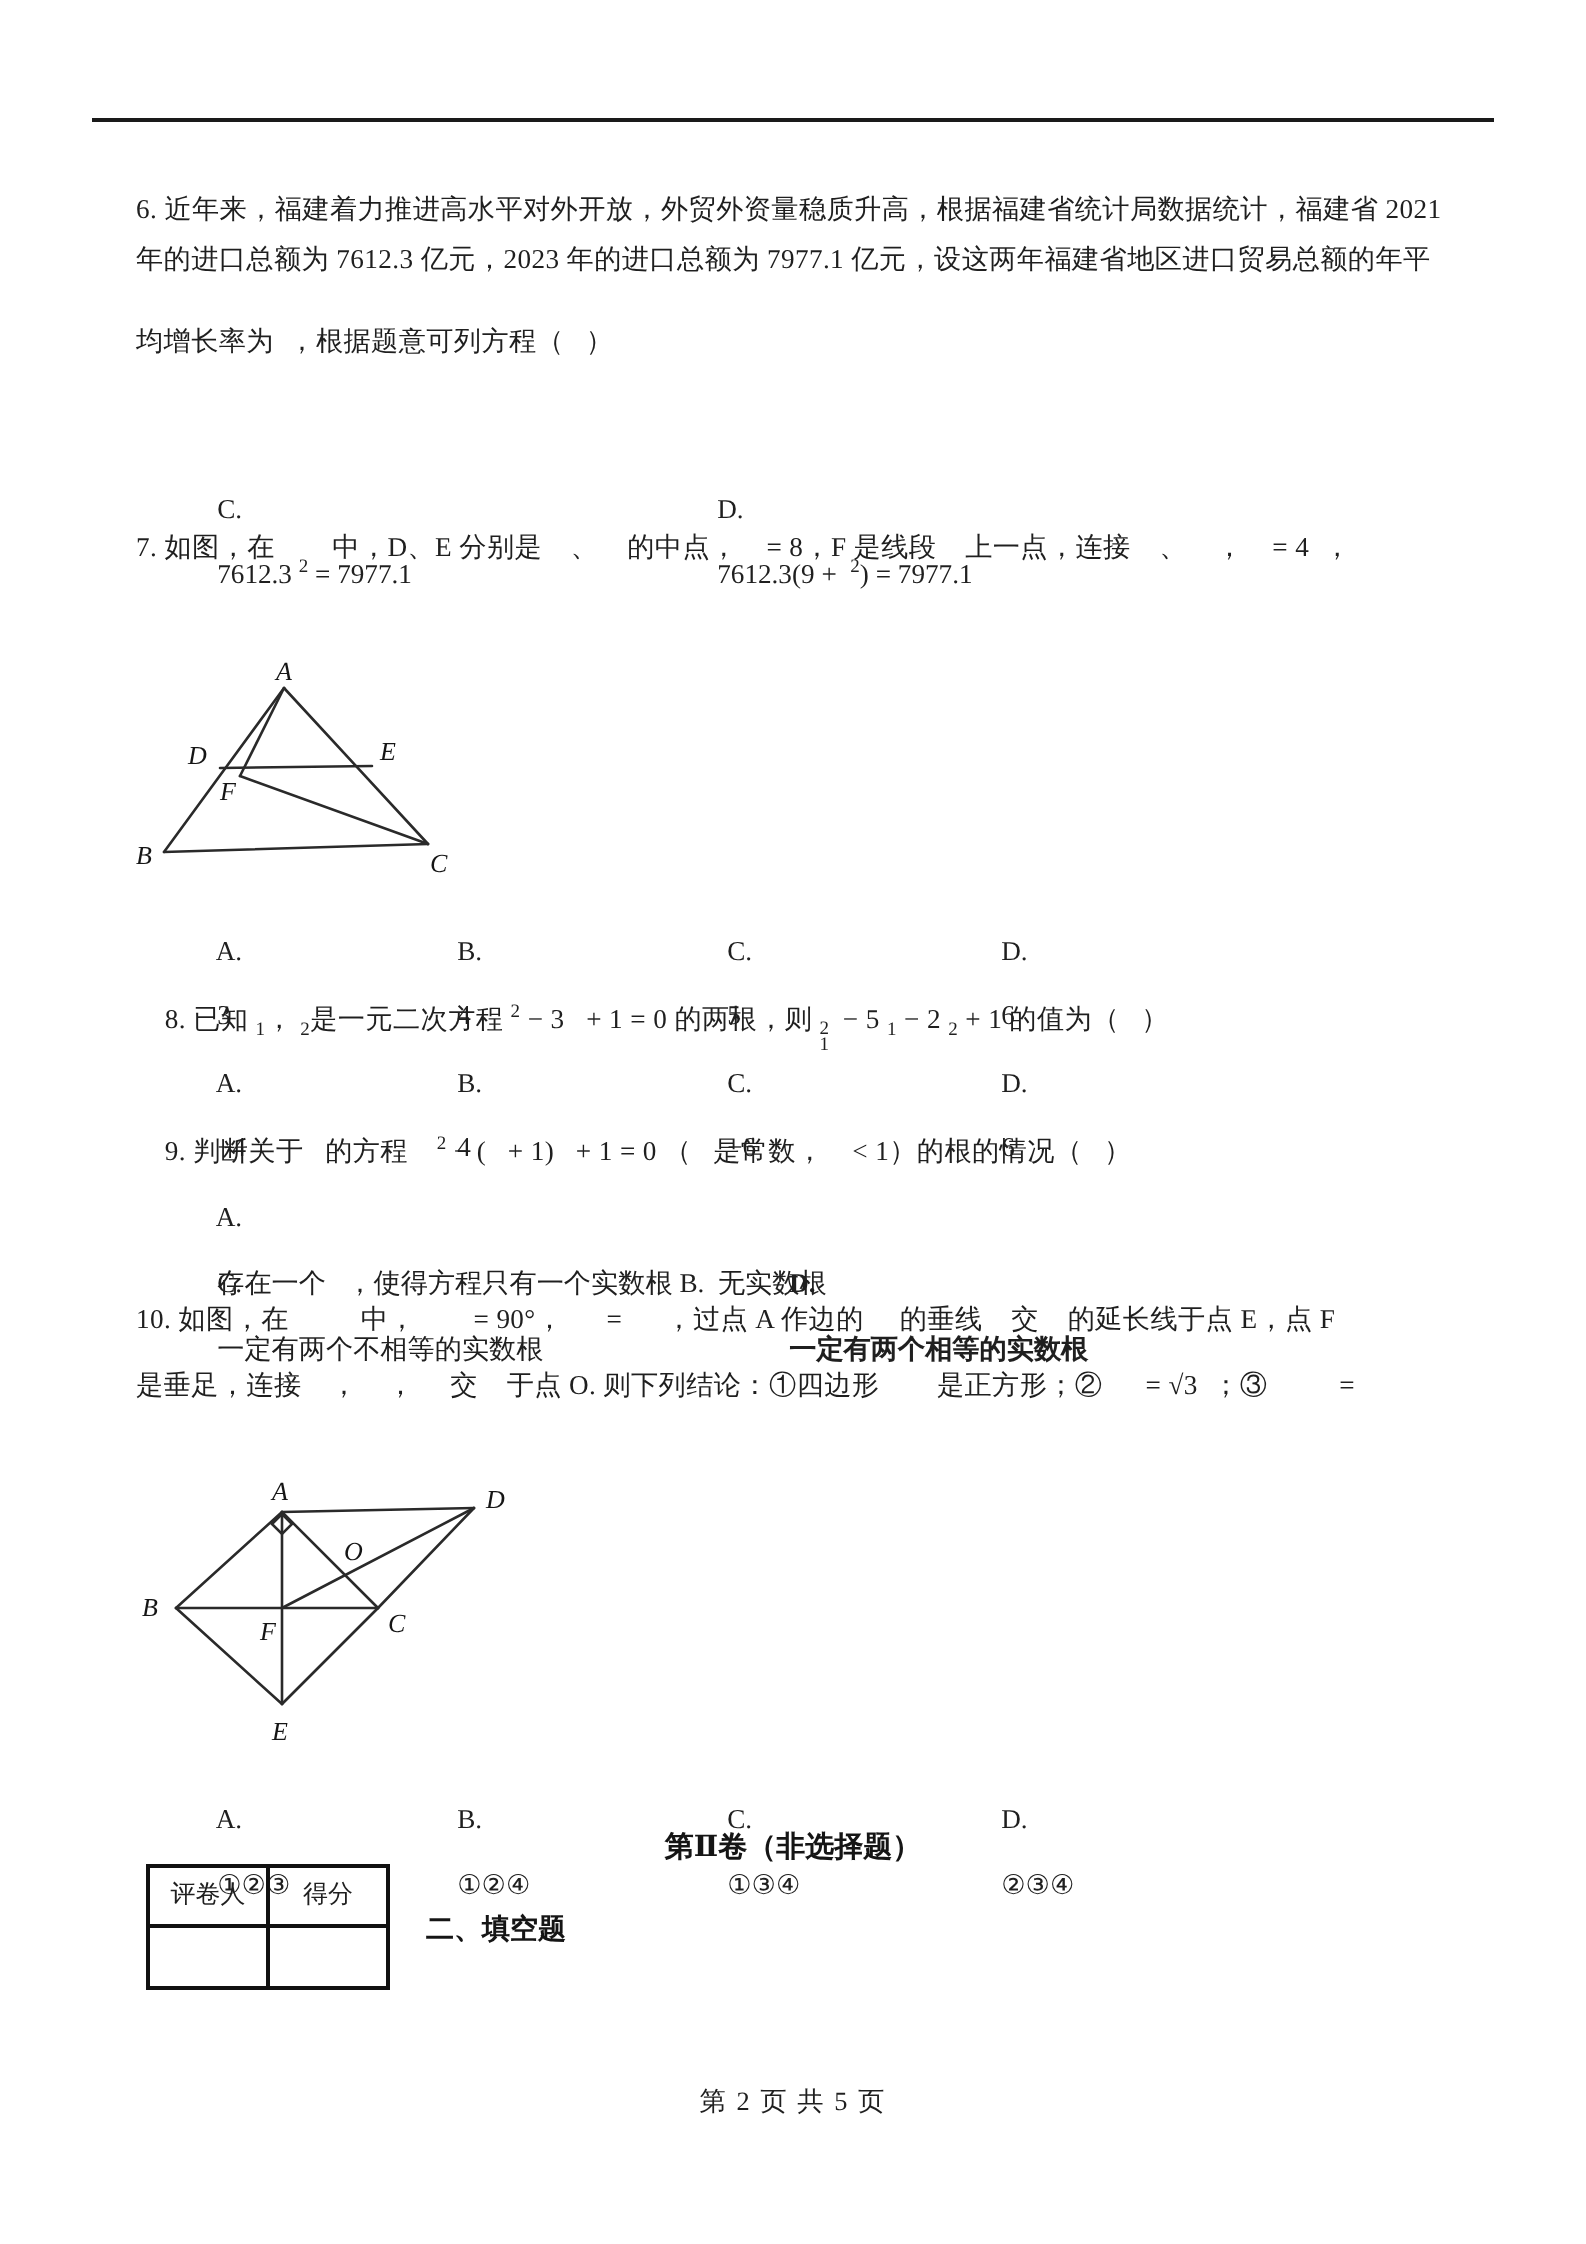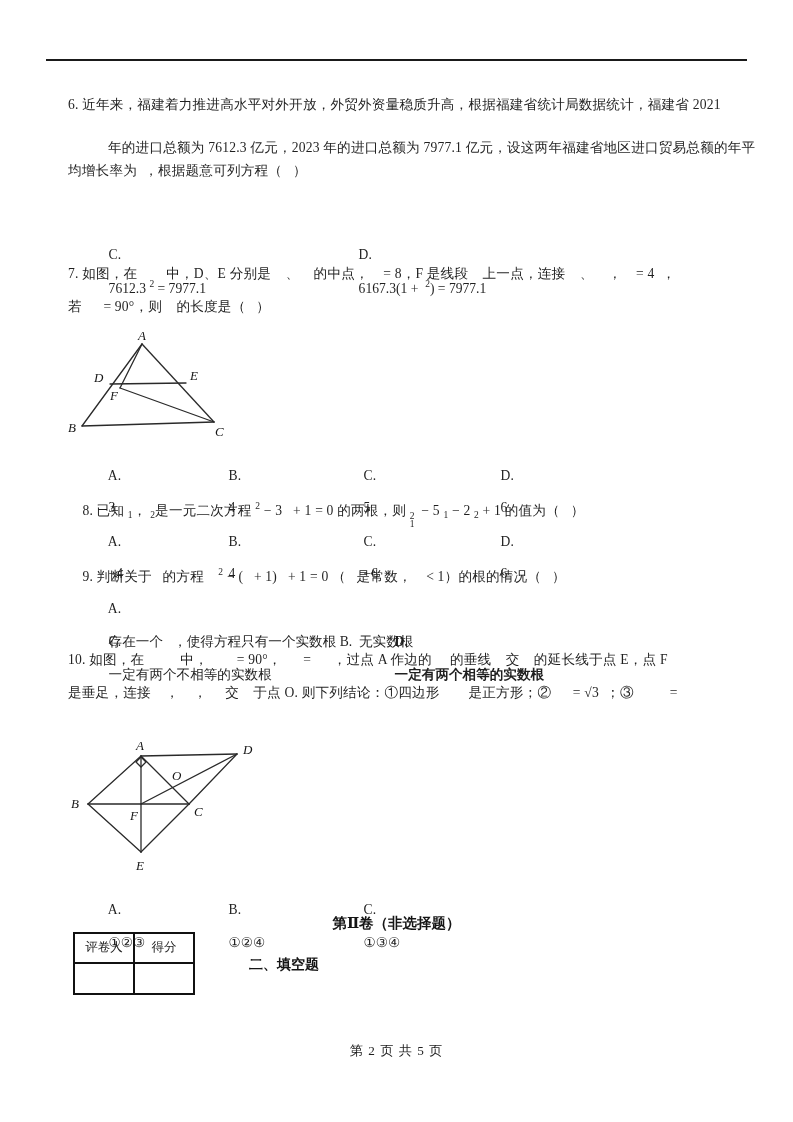--- a/index.html
+++ b/index.html
@@ -67,36 +67,35 @@
   .fig-label{font-style:italic;font-family:"Liberation Serif",serif;font-size:13px;fill:#151515;}
 </style>
 </head>
 <body>
 
 <div class="page">
 
   <div class="header-rule"></div>
 
   <div class="t body-line" style="left:68px;top:96px;">6. 近年来，福建着力推进高水平对外开放，外贸外资量稳质升高，根据福建省统计局数据统计，福建省 2021</div>
-  <div class="t body-line" style="left:68px;top:139px;margin-left:40px;">年的进口总额为 7612.3 亿元，2023 年的进口总额为 7977.1 亿元，设这两年福建省地区进口贸易总额的年平</div>
+  <div class="t body-line" style="left:68px;top:121px;">年的进口总额为 7612.3 亿元，2023 年的进口总额为 7977.1 亿元，设这两年福建省地区进口贸易总额的年平</div>
   <div class="t body-line" style="left:68px;top:162px;">均增长率为  ，根据题意可列方程（   ）</div>
 
   <div class="t opt" style="left:95px;top:231px;">
     <span>C.</span>
     <span style="display:inline-block;width:6px"></span>
     <span>7612.3 </span><span class="sup">2</span><span> = 7977.1</span>
   </div>
   <div class="t opt" style="left:345px;top:231px;">
     <span>D.</span>
     <span style="display:inline-block;width:6px"></span>
-    <span>6167.3(1 +  </span><span class="sup">2</span><span>) = 7977.1</span>
+    <span>7612.3(9 +  </span><span class="sup">2</span><span>) = 7977.1</span>
   </div>
 
   <div class="t body-line" style="left:68px;top:265px;">7. 如图，在        中，D、E 分别是    、    的中点，    = 8，F 是线段    上一点，连接    、    ，    = 4  ，</div>
-  <div class="t body-line" style="left:68px;top:298px;">若      = 90°，则    的长度是（   ）</div>
 
   <div class="figure" style="left:62px;top:326px;">
     <svg width="225" height="120" viewBox="0 0 225 120">
       <g stroke="#2a2a2a" stroke-width="1.3" fill="none" stroke-linecap="round">
 
         <line x1="80" y1="18" x2="20" y2="100"></line>
         <line x1="80" y1="18" x2="152" y2="96"></line>
         <line x1="20" y1="100" x2="152" y2="96"></line>
 
         <line x1="48" y1="58" x2="124" y2="57"></line>
@@ -225,32 +224,37 @@
   <div class="t opt" style="left:215px;top:886px;">
     <span>B.</span>
     <span style="display:inline-block;width:7px"></span>
     <span class="circled">①②④</span>
   </div>
   <div class="t opt" style="left:350px;top:886px;">
     <span>C.</span>
     <span style="display:inline-block;width:7px"></span>
     <span class="circled">①③④</span>
   </div>
+  <div class="t opt" style="left:487px;top:886px;">
+    <span>D.</span>
+    <span style="display:inline-block;width:7px"></span>
+    <span class="circled">②③④</span>
+  </div>
 
   <div class="center-head" style="top:914px;">第Ⅱ卷（非选择题）</div>
 
   <div class="grade-table">
     <div class="row top">
       <div class="cell first">评卷人</div>
       <div class="cell">得分</div>
     </div>
     <div class="row">
       <div class="cell first"></div>
       <div class="cell"></div>
     </div>
   </div>
 
-  <div class="sec-head" style="left:213px;top:956px;margin-left:36px;">二、填空题</div>
+  <div class="sec-head" style="left:213px;top:956px;">二、填空题</div>
 
 
   <div class="footer" style="top:1042px;">第 2 页 共 5 页</div>
 
 </div>
 
 </body></html>

